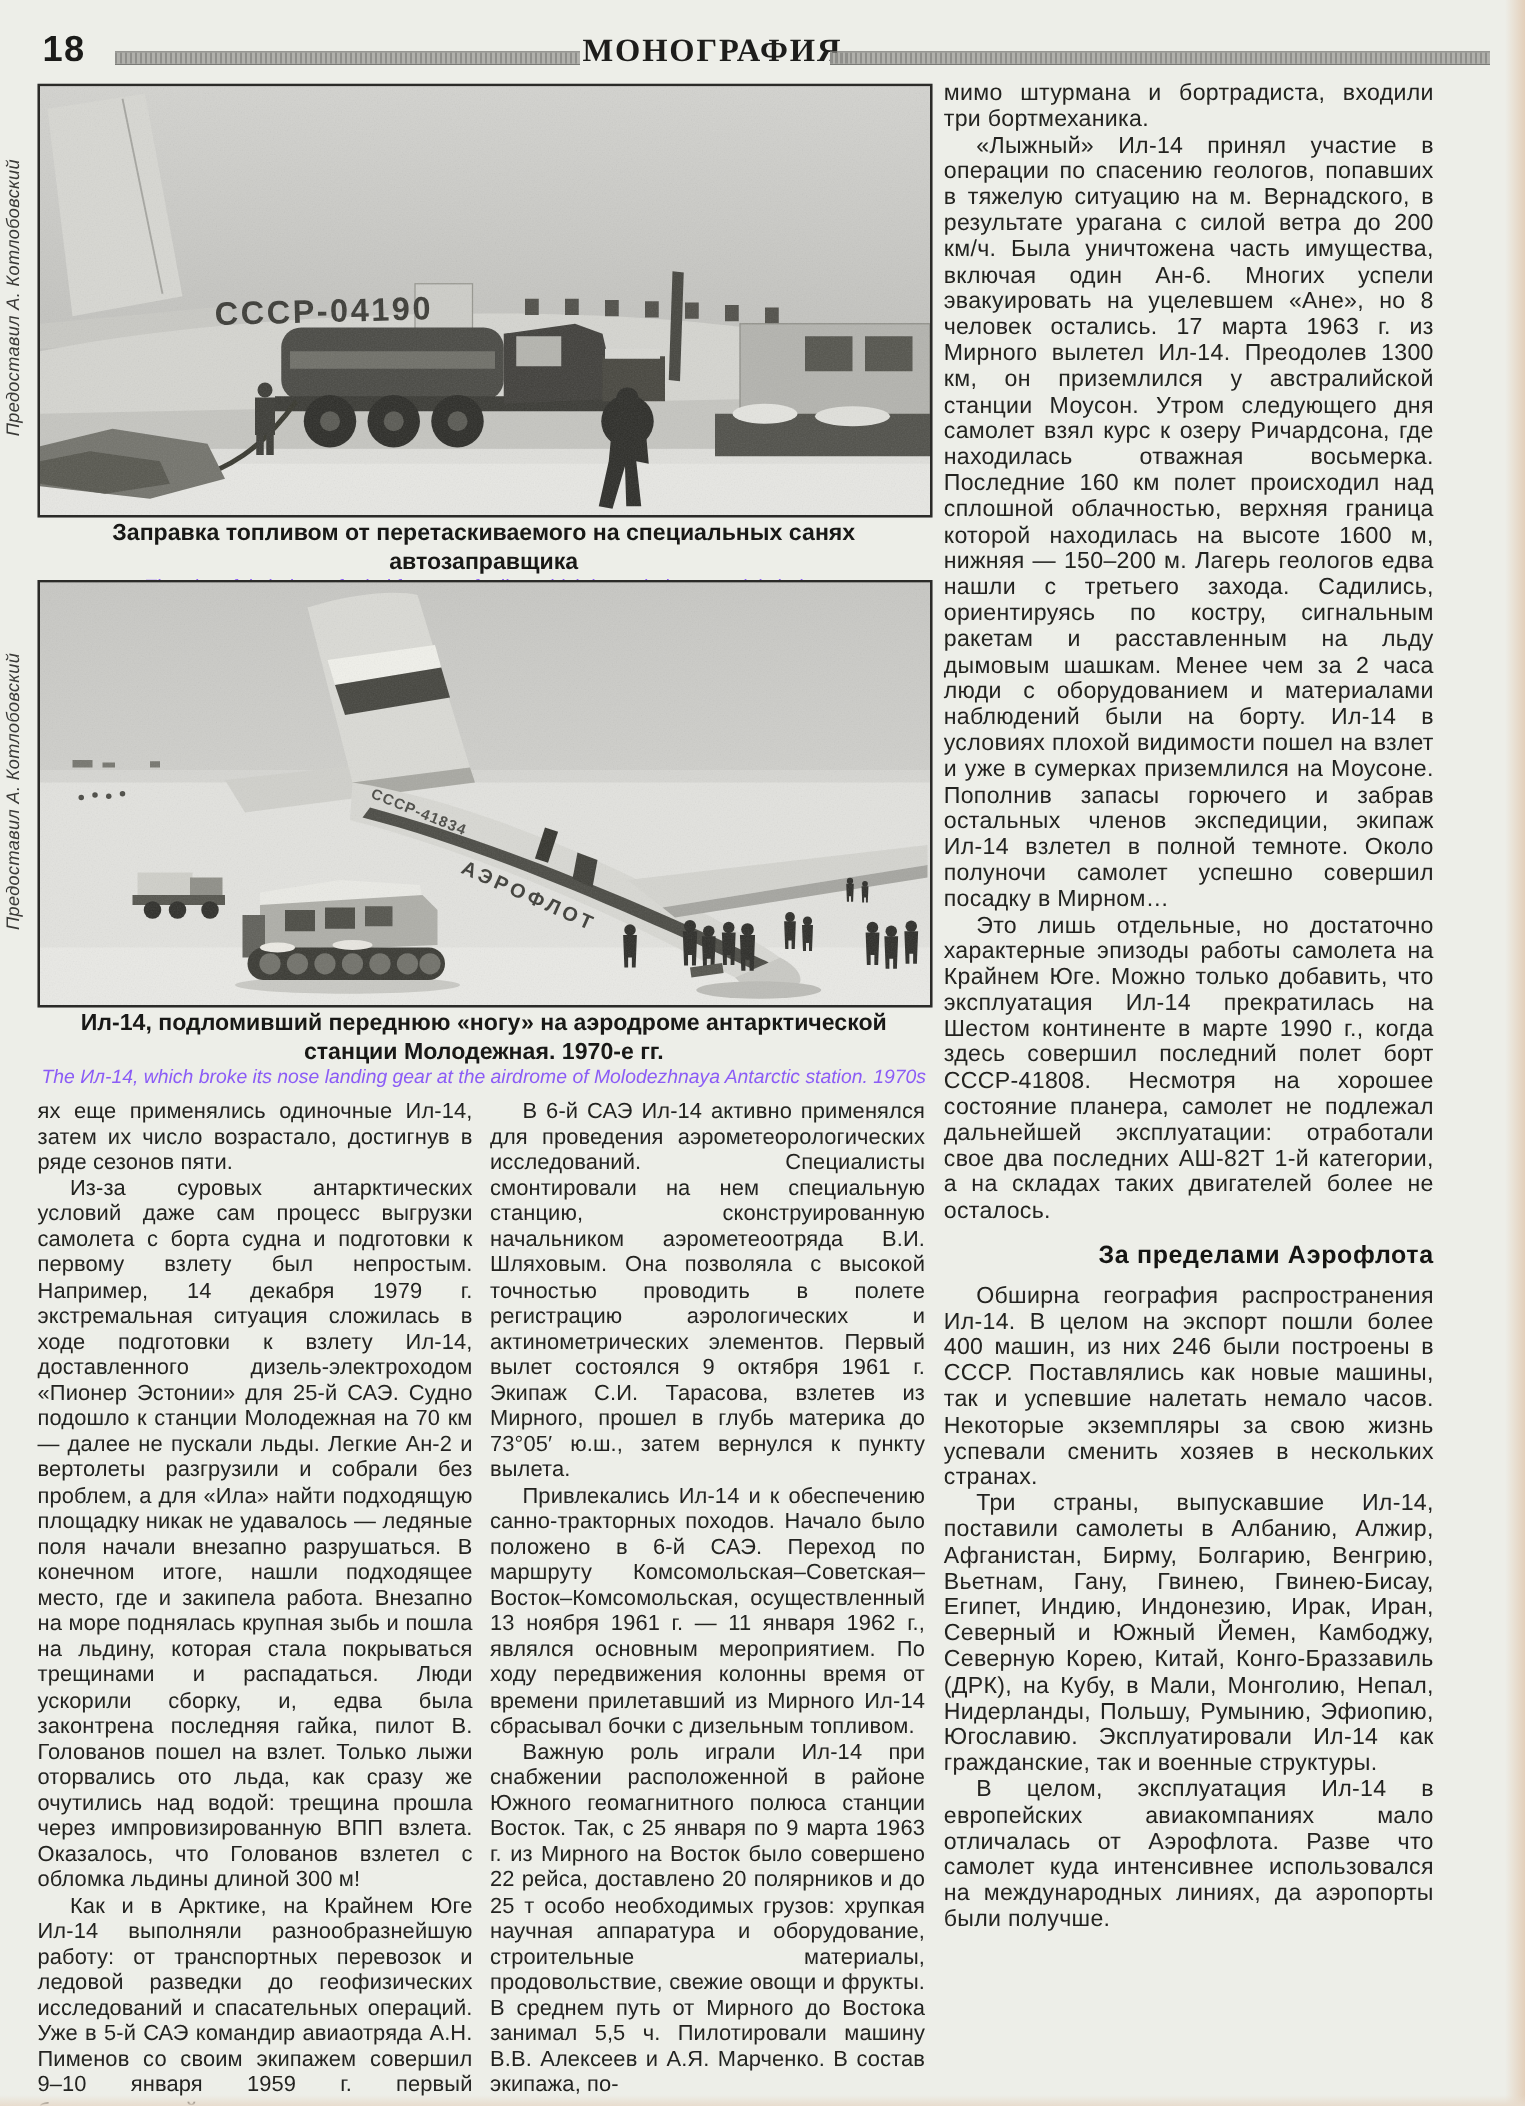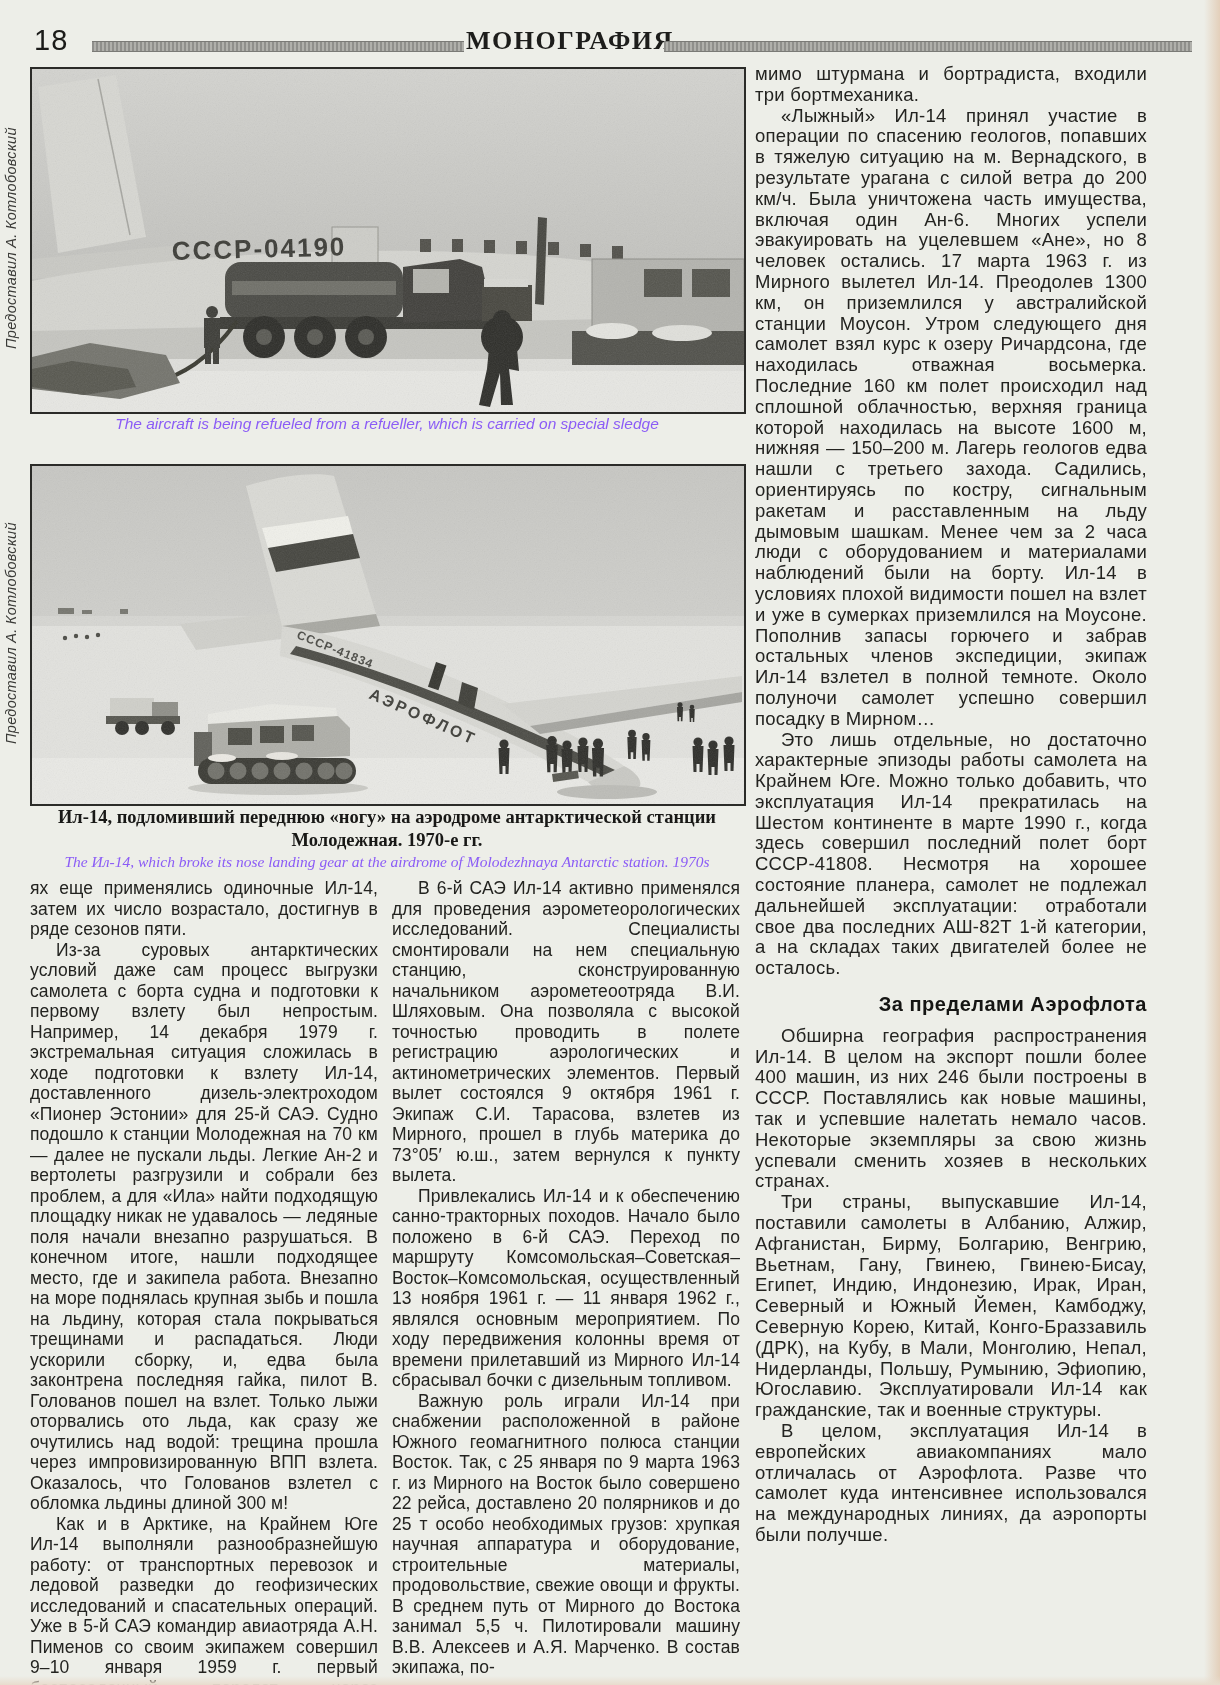--- a/index.html
+++ b/index.html
@@ -2,21 +2,21 @@
 <html lang="ru"><head>
 <meta charset="utf-8">
 <style>
   html,body { margin:0; padding:0; background:#7d7d7a; }
   .page {
     position:relative; width:1220px; height:1685px; margin:0 auto;
     background:#edeee8; overflow:hidden;
     font-family:"Liberation Sans", sans-serif; color:#222220;
   }
   
-  .page-num { position:absolute; left:34px; top:24px; font-size:29px; font-weight:normal;
+  .page-num { position:absolute; left:34px; top:24px; font-size:29px; font-weight:bold;
     letter-spacing:1px; color:#1b1b19; }
   .hdr-bar { position:absolute; top:41px; height:9px;
     background:repeating-linear-gradient(90deg,#8f8f8b 0 2px,#b0b0ab 2px 4px);
     border-top:1px solid #7a7a76; border-bottom:1px solid #7a7a76; }
   .bar-left { left:92px; width:372px; }
   .bar-right { left:664px; width:528px; }
   .hdr-title { position:absolute; left:466px; width:196px; top:26px; text-align:center;
     font-family:"Liberation Serif", serif; font-weight:bold; font-size:26px;
     letter-spacing:1.5px; color:#1d1d1b; }
   
@@ -24,21 +24,21 @@
     box-sizing:content-box; background:#cfcfcb; }
   .photo svg { display:block; }
   .photo1 { top:67px; height:343px; }
   .photo2 { top:464px; height:338px; }
   .credit { position:absolute; left:3px; writing-mode:vertical-rl; transform:rotate(180deg);
     font-style:italic; font-size:14.5px; color:#3a3a37; text-align:center; letter-spacing:0.3px; }
   .credit1 { top:67px; height:343px; }
   .credit2 { top:464px; height:338px; }
   .cap { position:absolute; left:30px; width:714px; text-align:center; }
   .cap1 { top:414px; }
-  .cap2 { top:806px;font-family:Liberation Serif, serif; }
+  .cap2 { top:806px; }
   .cap-ru { font-weight:bold; font-size:18.5px; line-height:23px; color:#181816; }
   .cap-en { font-style:italic; font-size:15.5px; line-height:20px; color:#8b5cf6; }
   
   .col { position:absolute; text-align:justify; hyphens:auto; color:#232320; }
   .col p { margin:0; text-indent:26px; }
   .col p.cont { text-indent:0; }
   .col1 { left:30px;  top:878px; width:348px; height:770px;
     font-size:17.5px; line-height:20.5px; letter-spacing:0.1px; }
   .col2 { left:392px; top:878px; width:348px; height:770px;
     font-size:17.5px; line-height:20.5px; letter-spacing:0.1px; }
@@ -140,20 +140,21 @@
           <rect x="172" y="249" width="16" height="30"></rect>
         <rect x="173" y="279" width="6" height="16"></rect>
           <rect x="181" y="279" width="6" height="16"></rect>
       </g>
       <path d="M0,288 L58,274 L134,286 L148,314 L88,330 L0,320 Z" fill="#73736c"></path>
       <path d="M0,300 L40,292 L96,300 L104,318 L52,326 L0,318 Z" fill="#57574f"></path>
       <rect width="712" height="343" filter="url(#g1)"></rect>
     </svg>
   </div>
   <div class="cap cap1">
+    <div class="cap-ru">Заправка топливом от перетаскиваемого на специальных санях автозаправщика</div>
     <div class="cap-en">The aircraft is being refueled from a refueller, which is carried on special sledge</div>
   </div>
 
   <div class="credit credit2">Предоставил А. Котлобовский</div>
   <div class="photo photo2">
     <svg viewBox="0 0 712 338" width="712" height="338" preserveAspectRatio="none">
       <defs>
         <linearGradient id="sky2" x1="0" y1="0" x2="0" y2="1">
           <stop offset="0" stop-color="#c7c7c3"></stop>
             <stop offset="1" stop-color="#d8d8d4"></stop>

